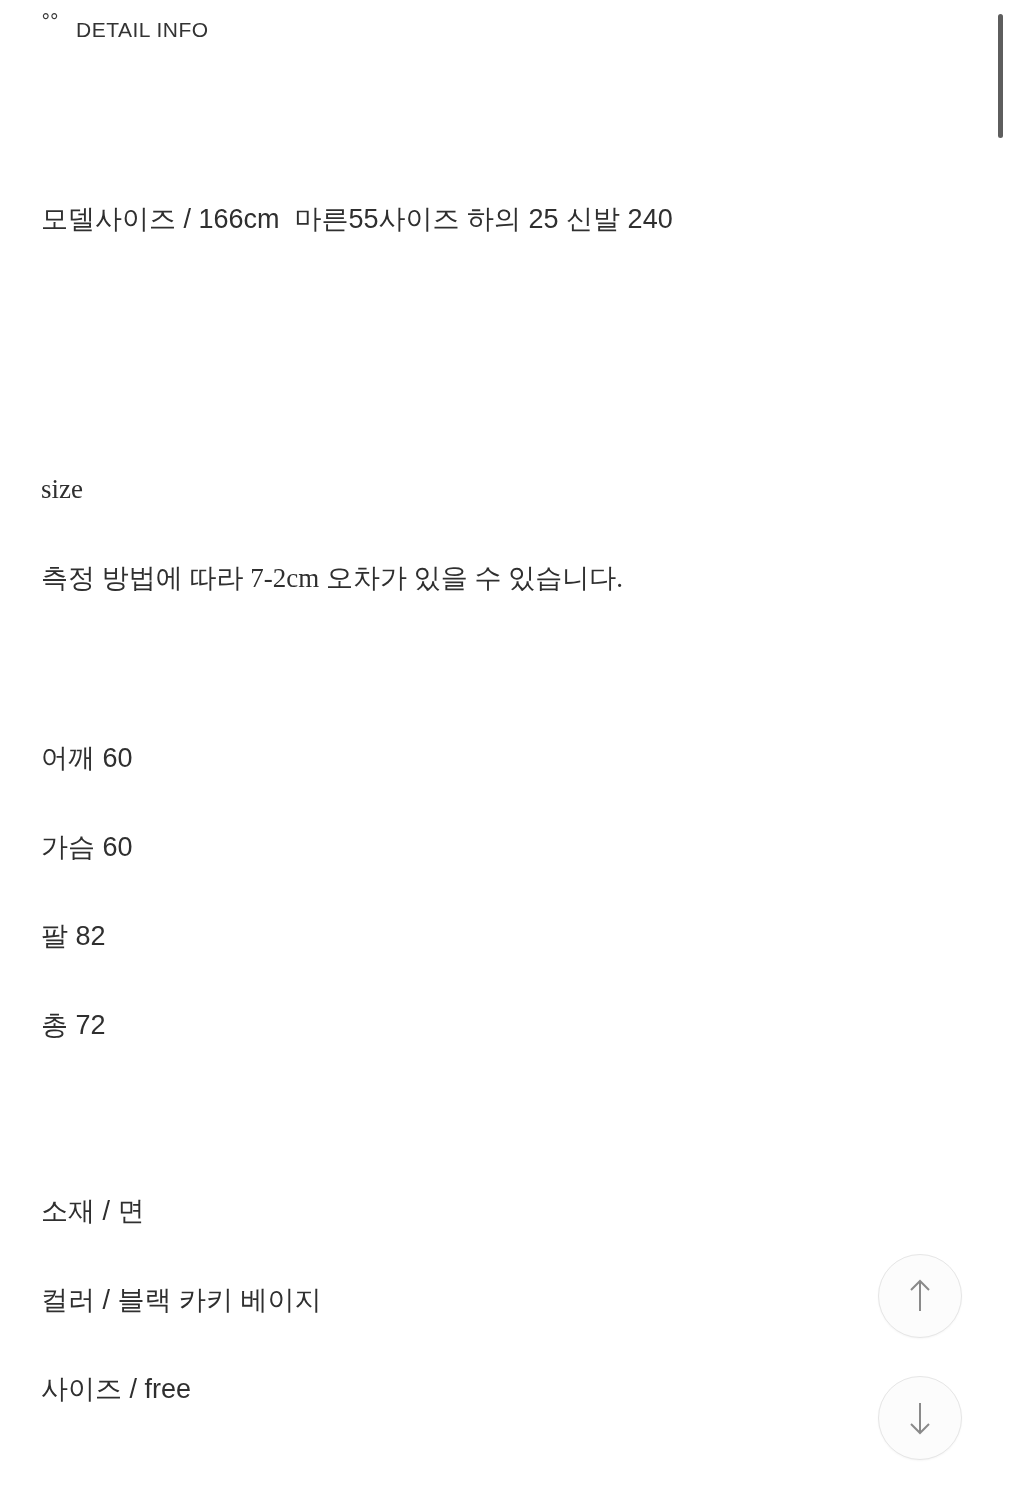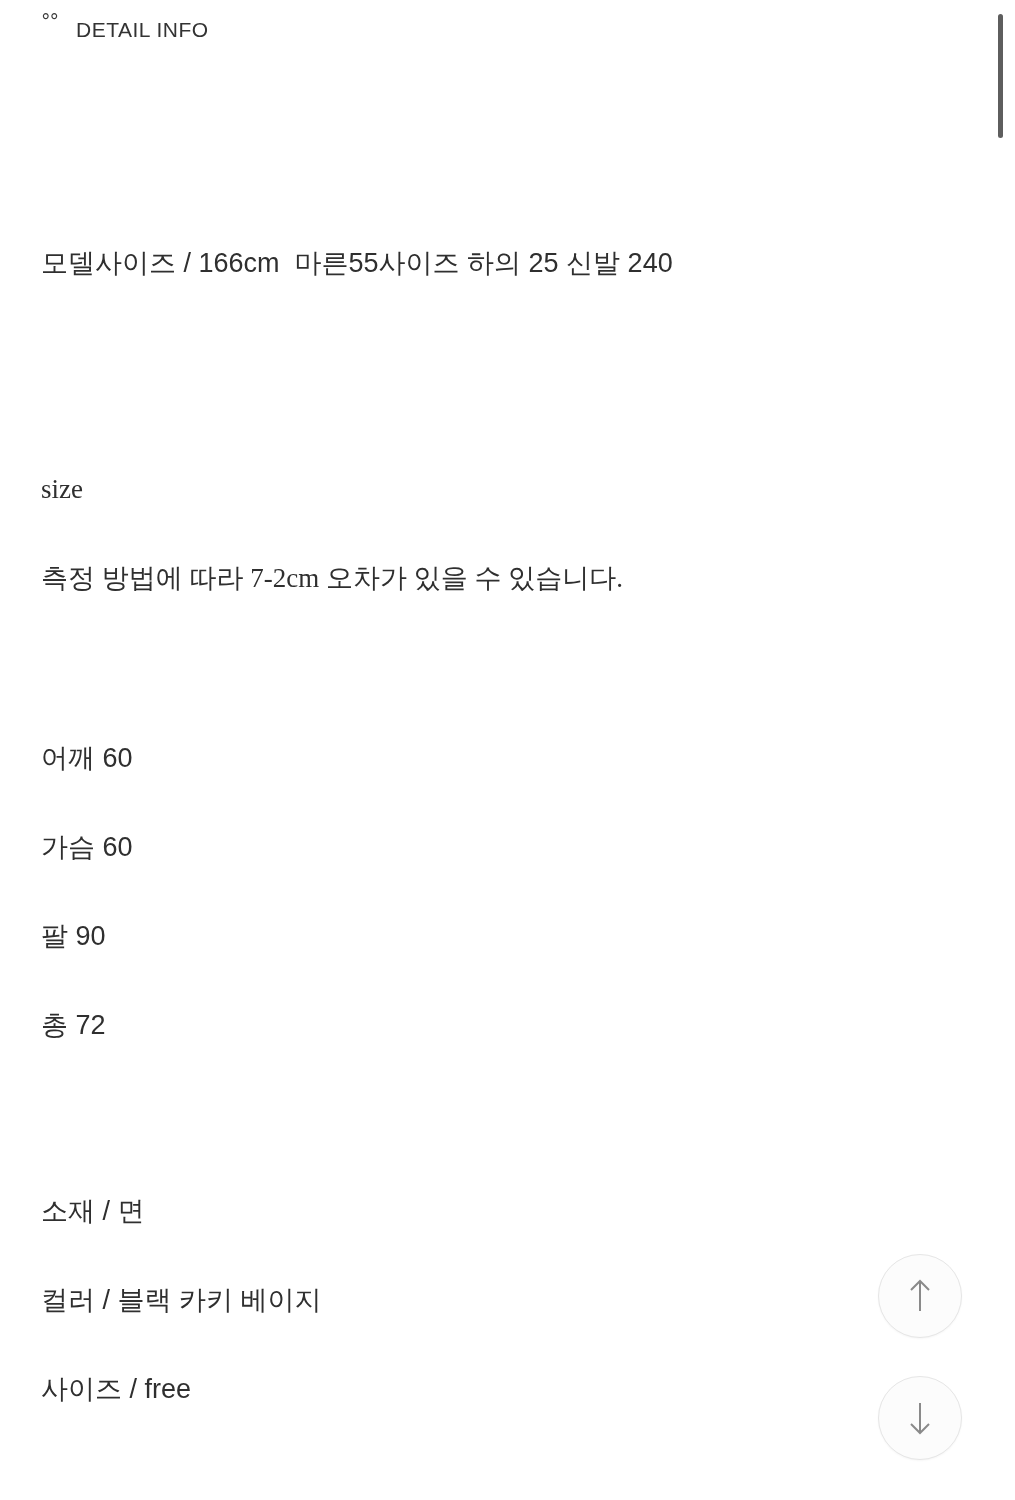--- a/index.html
+++ b/index.html
@@ -58,21 +58,21 @@
   }
   .line {
     font-size: 27px;
     line-height: 1.0;
     color: #2f2f2f;
     white-space: pre;
     font-weight: 400;
   }
   .line + .line { margin-top: 62px; }
 
-  #block-model  { top: 206px; margin-top: 44px; }
+  #block-model  { top: 206px; }
   #block-size   { top: 476px; font-family: Liberation Serif, serif; }
   #block-meas   { top: 745px; }
   #block-spec   { top: 1198px; }
 
   .line.small-gap + .line.small-gap { margin-top: 62px; }
 
   
   .scrollbar-track {
     position: absolute;
     right: 6px;
@@ -123,21 +123,21 @@
   </div>
 
   <div class="block" id="block-size">
     <div class="line">size</div>
     <div class="line">측정 방법에 따라 7-2cm 오차가 있을 수 있습니다.</div>
   </div>
 
   <div class="block" id="block-meas">
     <div class="line small-gap">어깨 60</div>
     <div class="line small-gap">가슴 60</div>
-    <div class="line small-gap">팔 90</div>
+    <div class="line small-gap">팔 82</div>
     <div class="line small-gap">총 72</div>
   </div>
 
   <div class="block" id="block-spec">
     <div class="line small-gap">소재 / 면</div>
     <div class="line small-gap">컬러 / 블랙 카키 베이지</div>
     <div class="line small-gap">사이즈 / free</div>
   </div>
 
   <div class="scrollbar-track">

